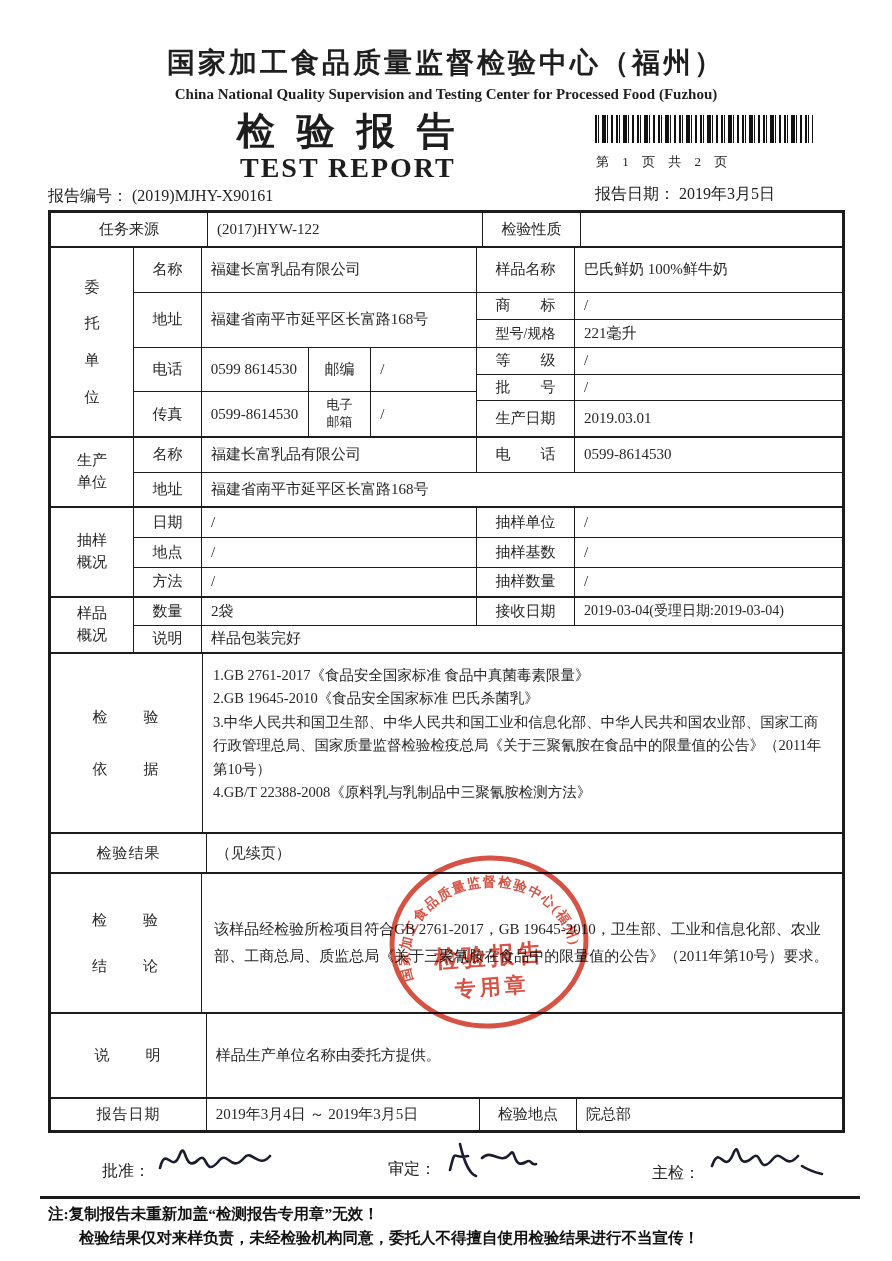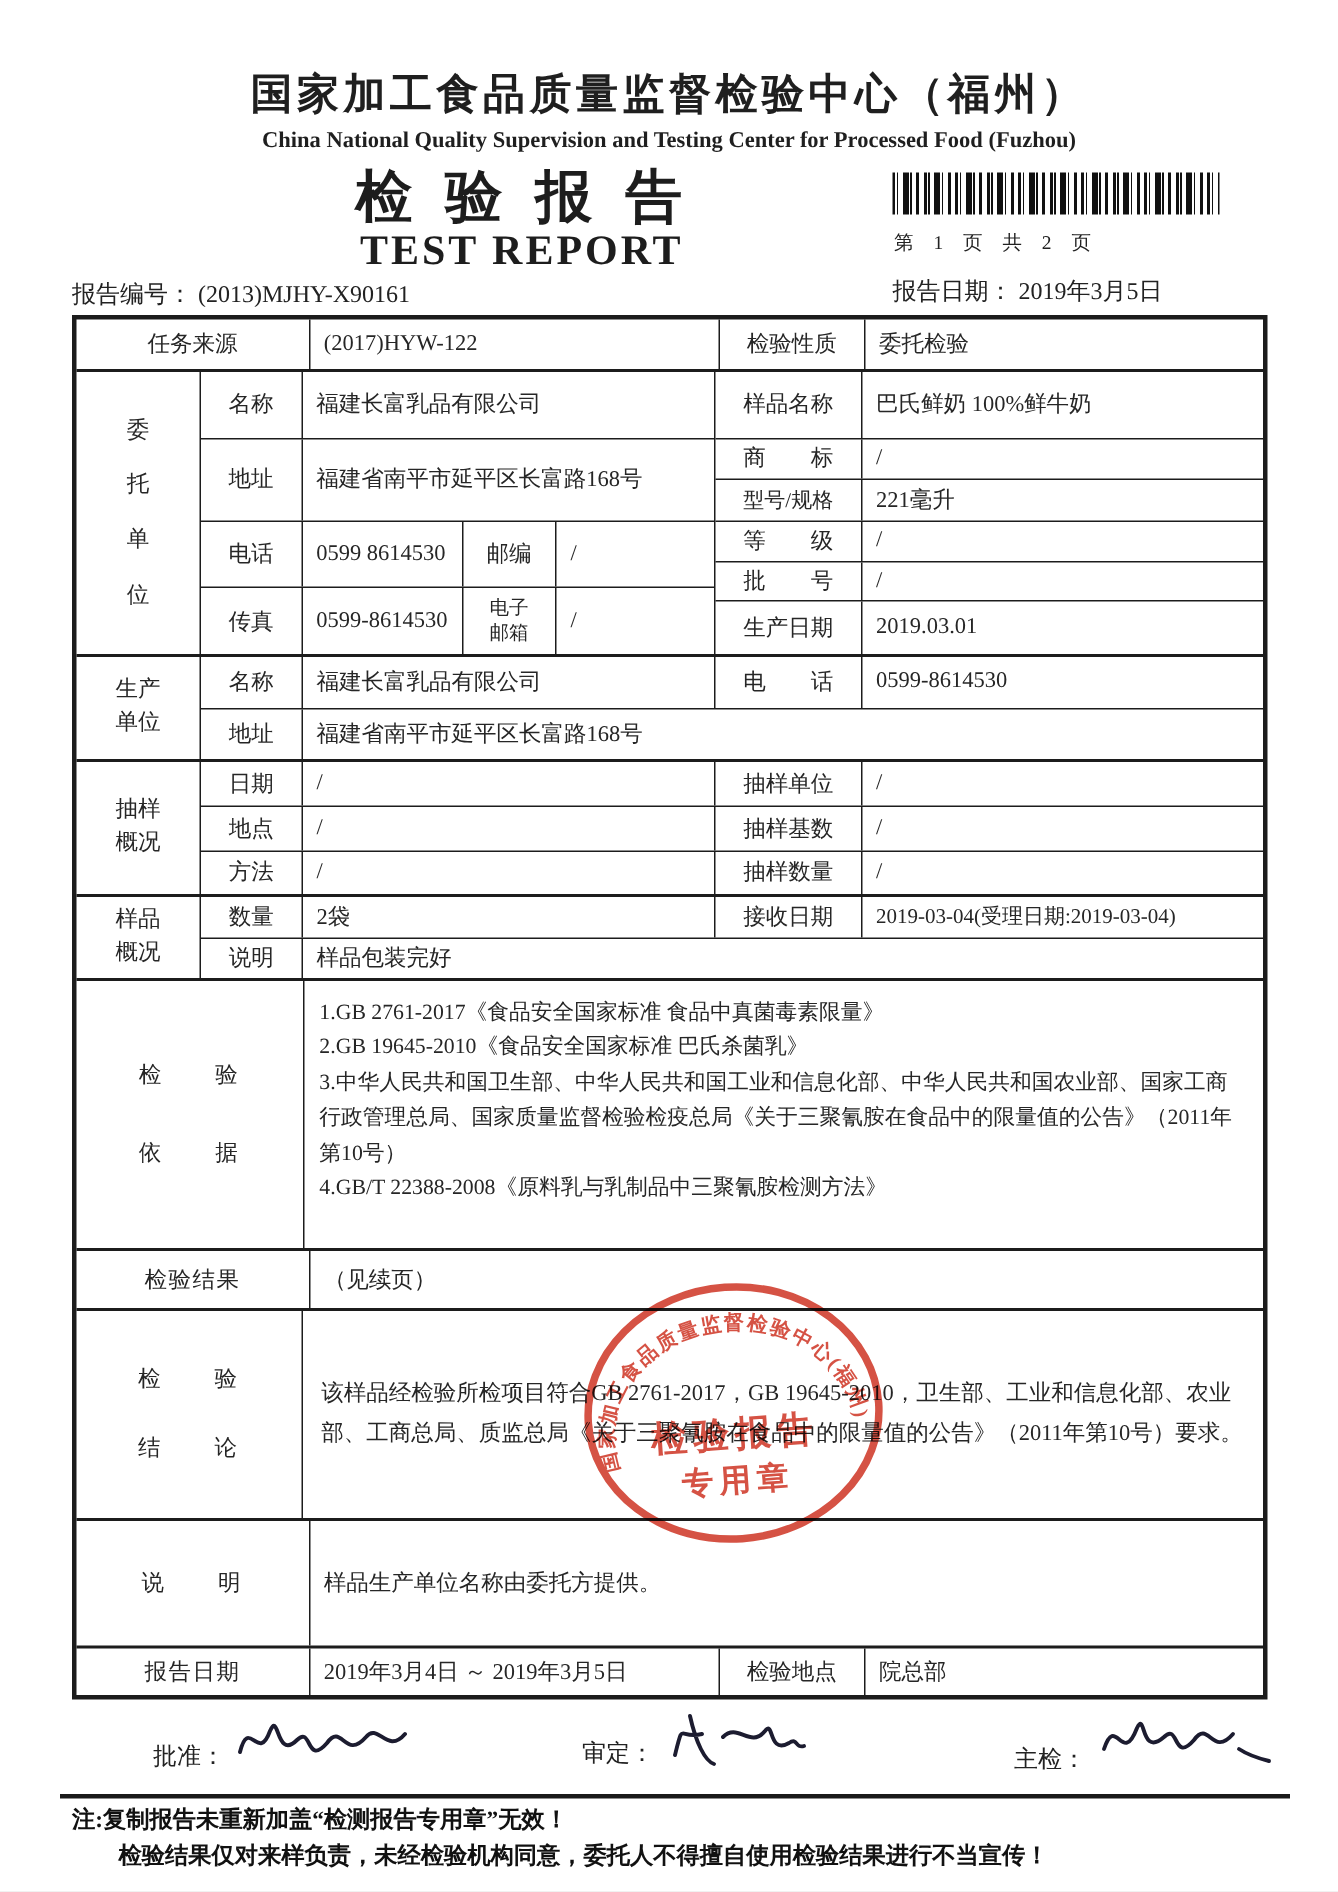--- a/index.html
+++ b/index.html
@@ -51,49 +51,48 @@
   .concl-body{padding:14px 12px;font-size:15px;line-height:1.8;display:flex;align-items:center;}
   .small13{font-size:13px;line-height:1.3;}
   
   .stamp-main{position:absolute;left:383px;top:848px;opacity:.88;mix-blend-mode:multiply;
     transform:rotate(-4deg);pointer-events:none;}
   .stamp-edge{position:absolute;left:798px;top:638px;opacity:.8;mix-blend-mode:multiply;
     transform:rotate(-16deg);pointer-events:none;}
   
   .sig-row{position:absolute;left:0;top:1136px;width:892px;height:52px;}
   .sig{position:absolute;display:flex;align-items:flex-end;gap:6px;font-size:16px;color:#222;}
-  .sig-approve{left:102px;} .sig-review{left:388px;} .sig-check{left:676px;}
+  .sig-approve{left:102px;} .sig-review{left:388px;} .sig-check{left:652px;}
   .rule{position:absolute;left:40px;top:1196px;width:820px;height:0;border-top:3px solid #1a1a1a;}
   .notes{position:absolute;left:48px;top:1202px;width:800px;font-size:15.5px;font-weight:bold;
     color:#111;line-height:1.55;}
   .notes .n2{padding-left:31px;}
 </style>
 </head>
 <body>
 
 <div class="page">
 
   <div class="hdr">
     <div class="org-cn">国家加工食品质量监督检验中心（福州）</div>
     <div class="org-en">China National Quality Supervision and Testing Center for Processed Food (Fuzhou)</div>
     <div class="title-cn">检验报告</div>
     <div class="title-en">TEST REPORT</div>
     <div class="barcode"></div>
     <div class="page-info">第 1 页  共 2 页</div>
-    <div class="report-no">报告编号：  (2013)MJHY-X90161</div>
+    <div class="report-no">报告编号：  (2019)MJHY-X90161</div>
     <div class="report-date">报告日期：  2019年3月5日</div>
   </div>
 
   <div class="doc-table">
 
     <div class="band" style="height:33px">
       <div class="cell lblc bR w-merged">任务来源</div>
       <div class="cell valc bR w-lval">(2017)HYW-122</div>
       <div class="cell lblc bR w-rlab">检验性质</div>
-      <div class="cell valc w-rval">委托检验</div>
     </div>
 
     <div class="band" style="height:190px">
       <div class="gcol vstack">委
 托
 单
 位</div>
       <div class="subt bR" style="width:343px">
         <div class="row" style="height:44px">
           <div class="cell lblc bR w-sub">名称</div>

